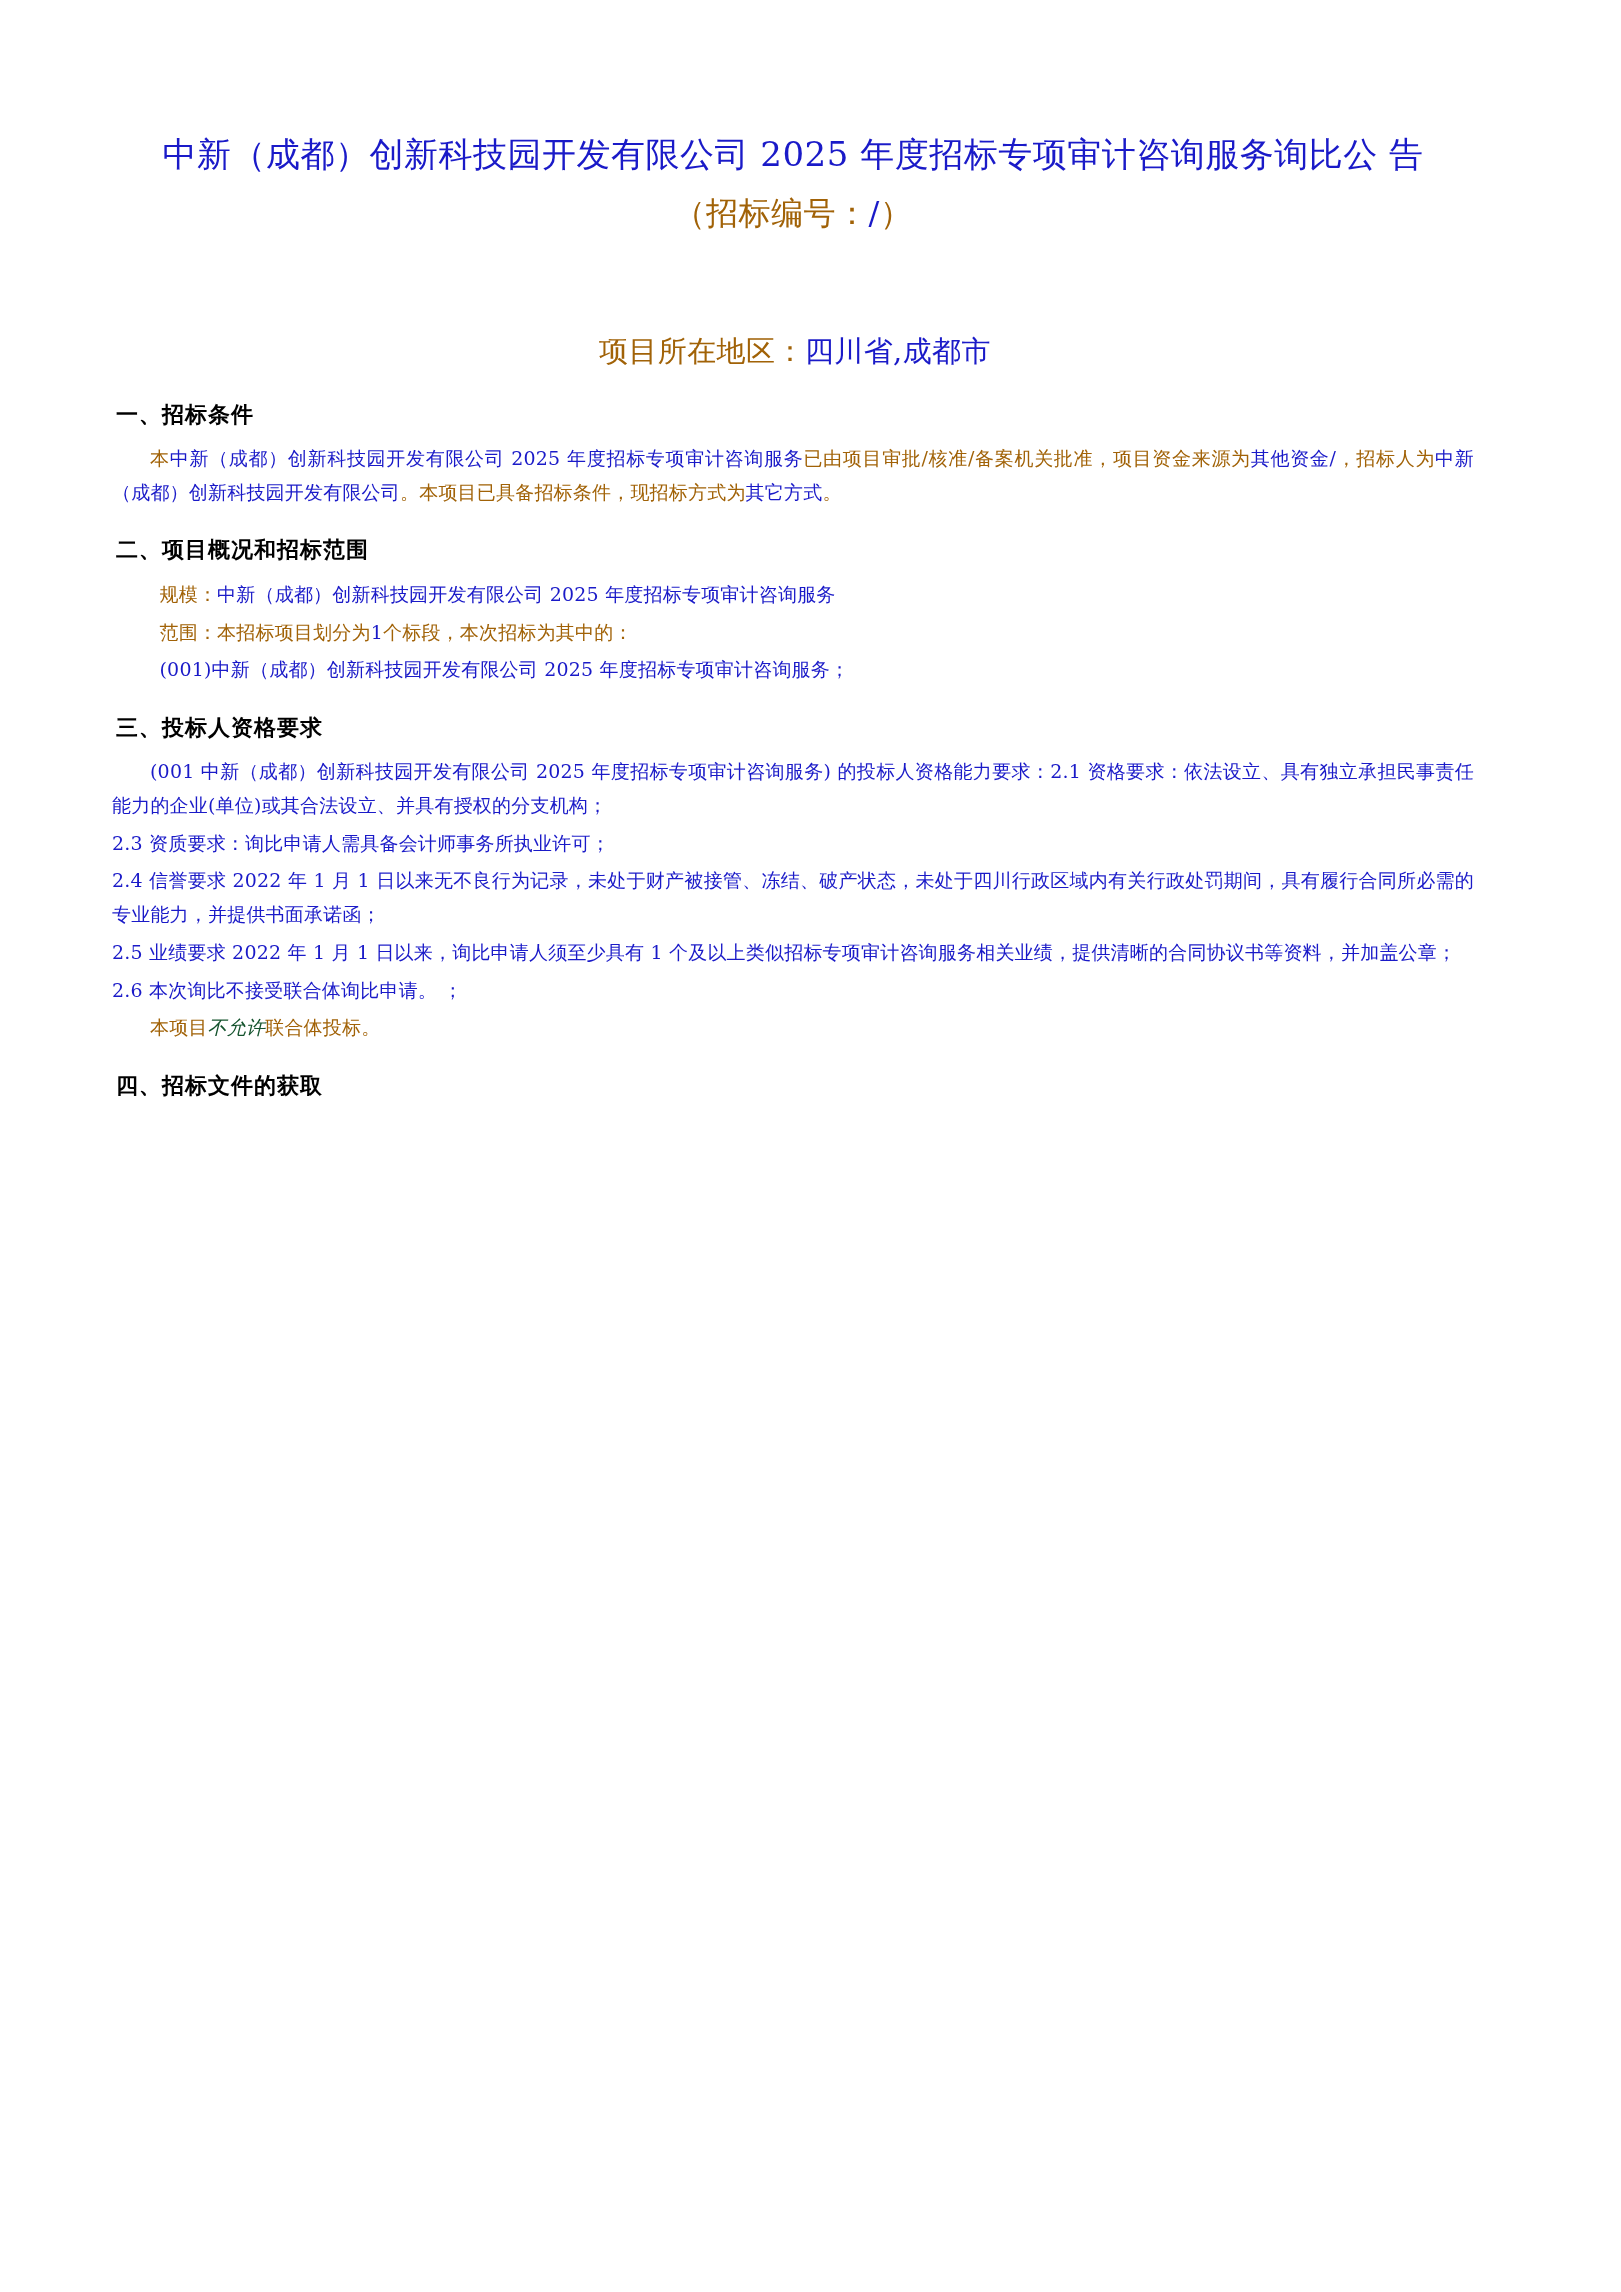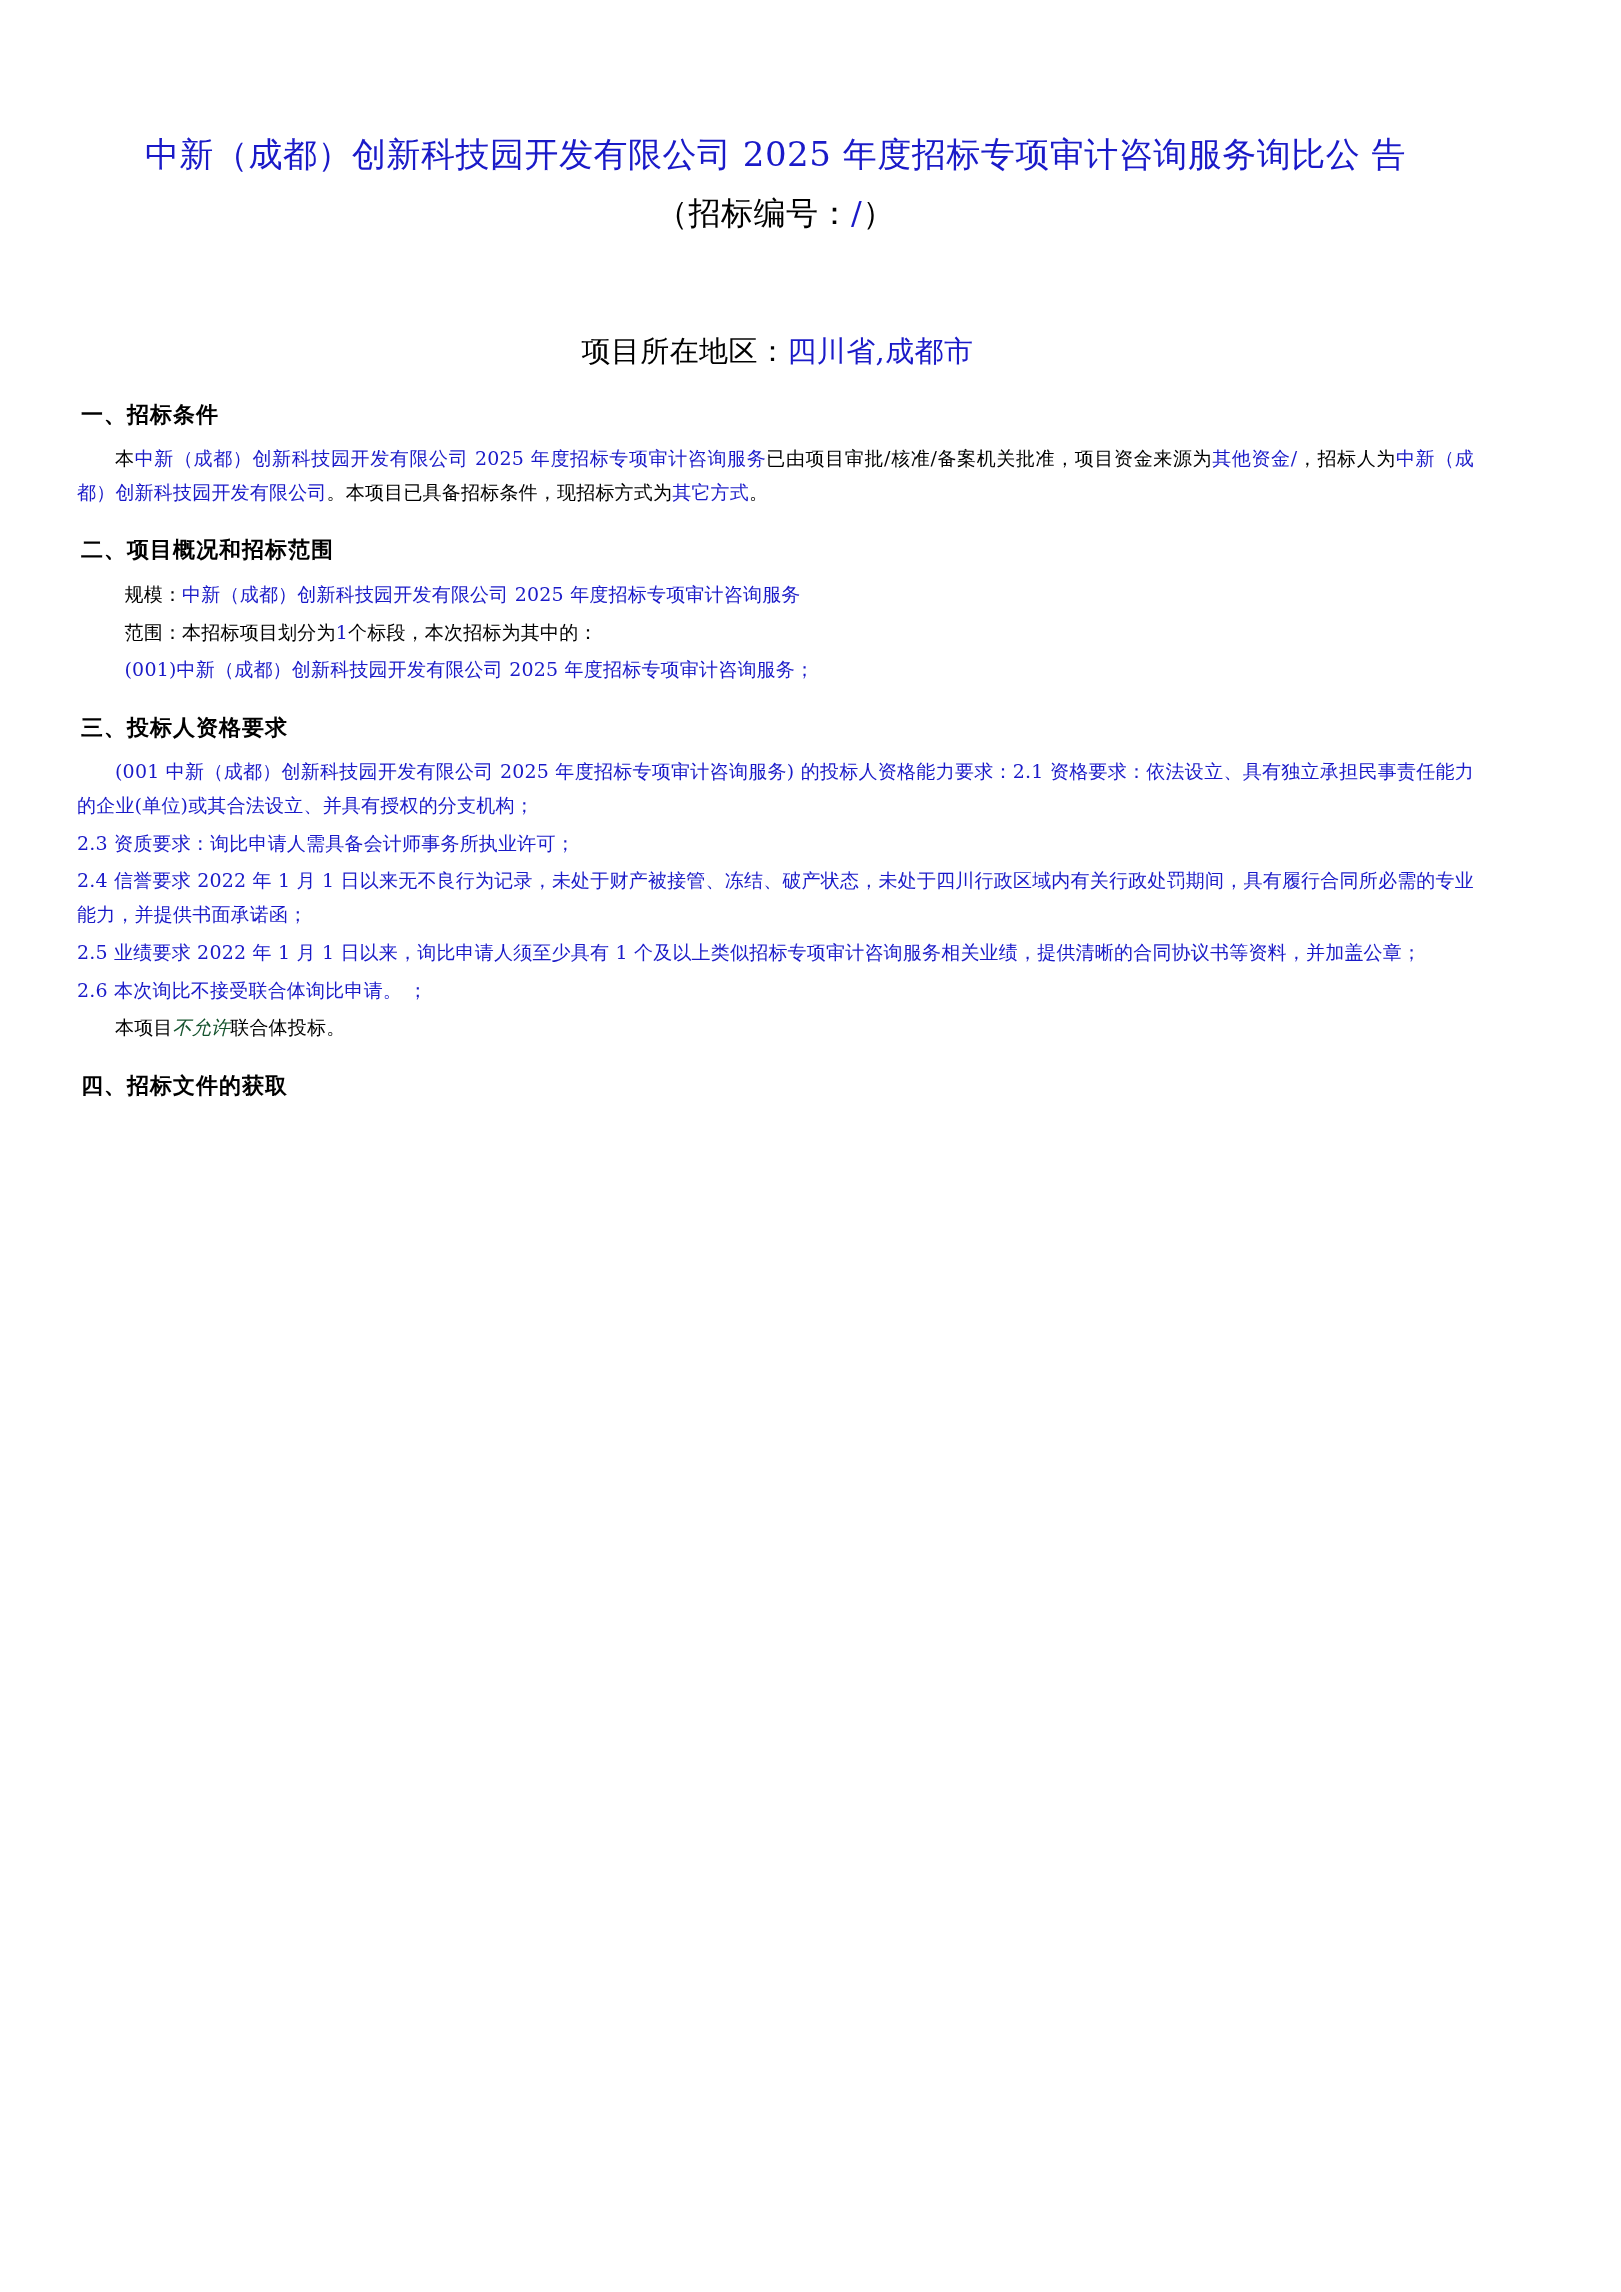--- a/index.html
+++ b/index.html
@@ -10,21 +10,21 @@
   body {
     font-family: "DejaVu Serif", "Liberation Serif", serif;
     color: #000000;
   }
   .page {
     position: relative;
     width: 1621px;
     height: 1792px;
     background: #ffffff;
     box-sizing: border-box;
-    padding: 127px 147px 0 77px;
+    padding: 127px 147px 0 112px;
     overflow: hidden;
   }
   .doc-title {
     font-size: 34px;
     font-weight: normal;
     color: #1a1ac8;
     text-align: center;
     line-height: 1.62;
     letter-spacing: 0.5px;
     margin: 0;
@@ -59,21 +59,21 @@
     font-size: 19px;
     line-height: 1.78;
     margin: 0 0 3.9px 0;
     text-align: justify;
     text-justify: inter-ideograph;
     letter-spacing: 0.2px;
   }
   p.indent { text-indent: 2em; }
   p.indent-sub { text-indent: 2.5em; }
   .blue { color: #1a1ac8; }
-  .black { color: #000000; }
+  .black { color: #a16207; }
   .blue-em {
     color: #14532d;
     font-style: italic;
     font-weight: normal;
   }
   .tight { margin-bottom: 2px; }
 </style>
 </head>
 <body>
 

